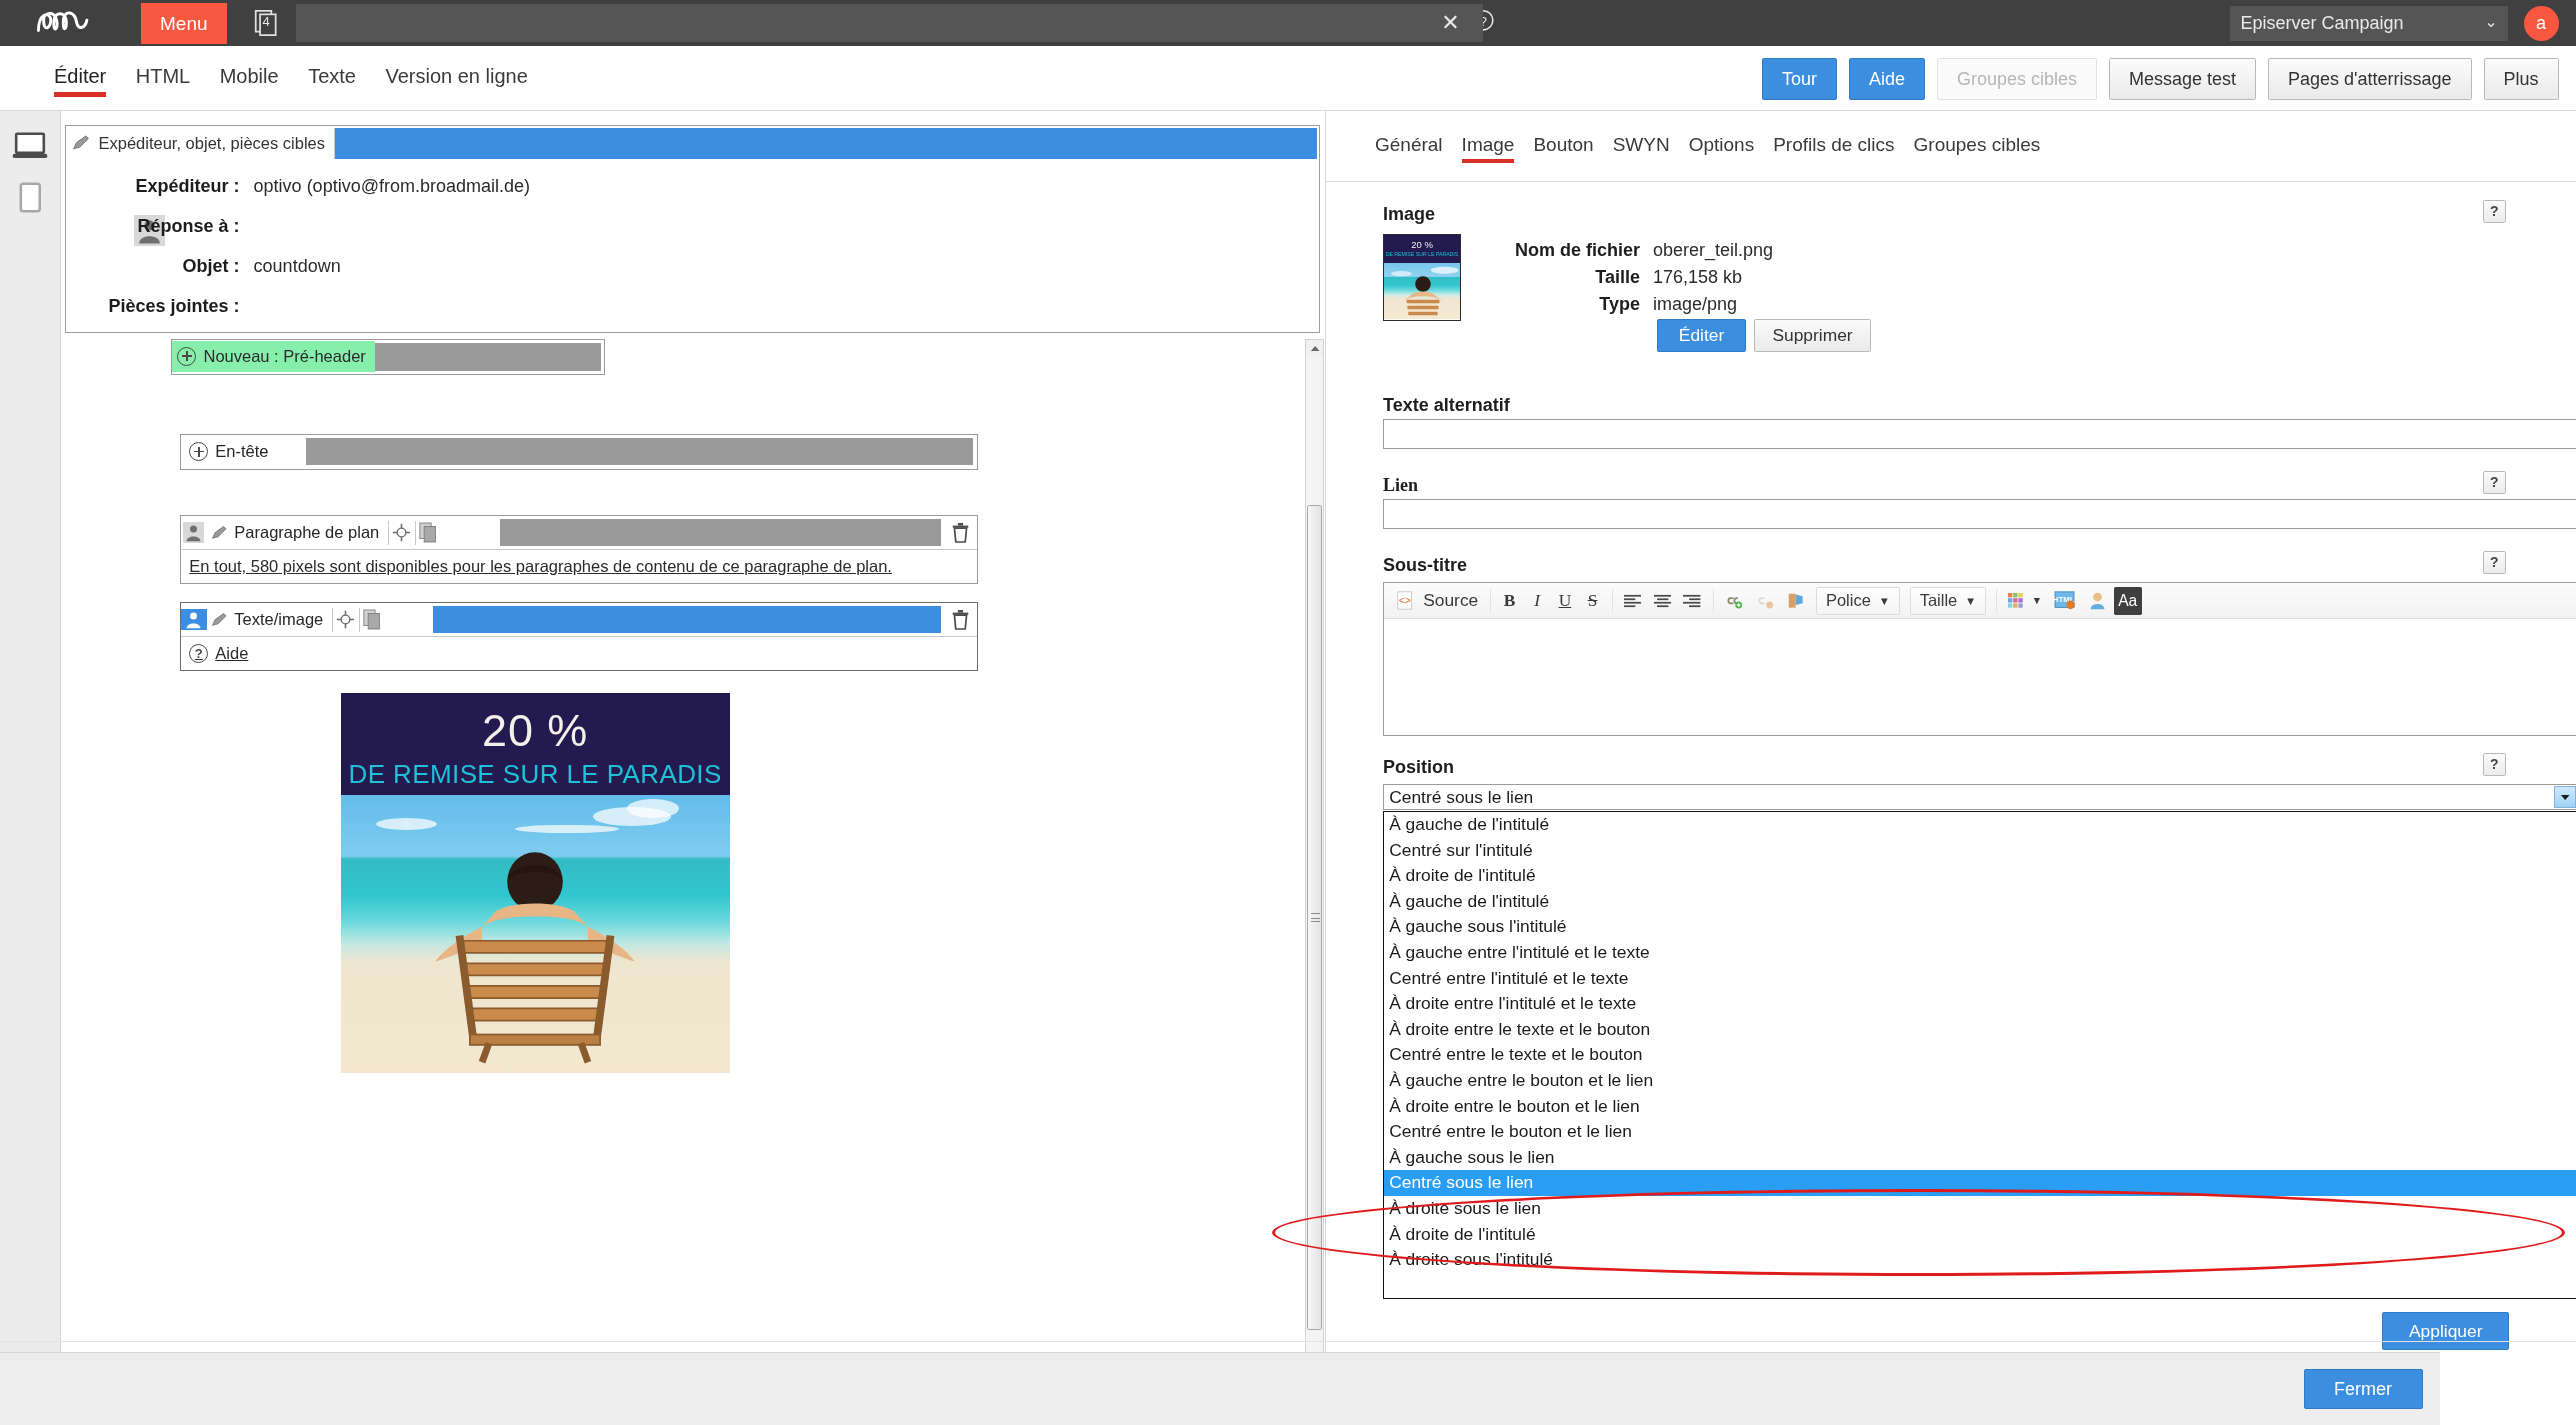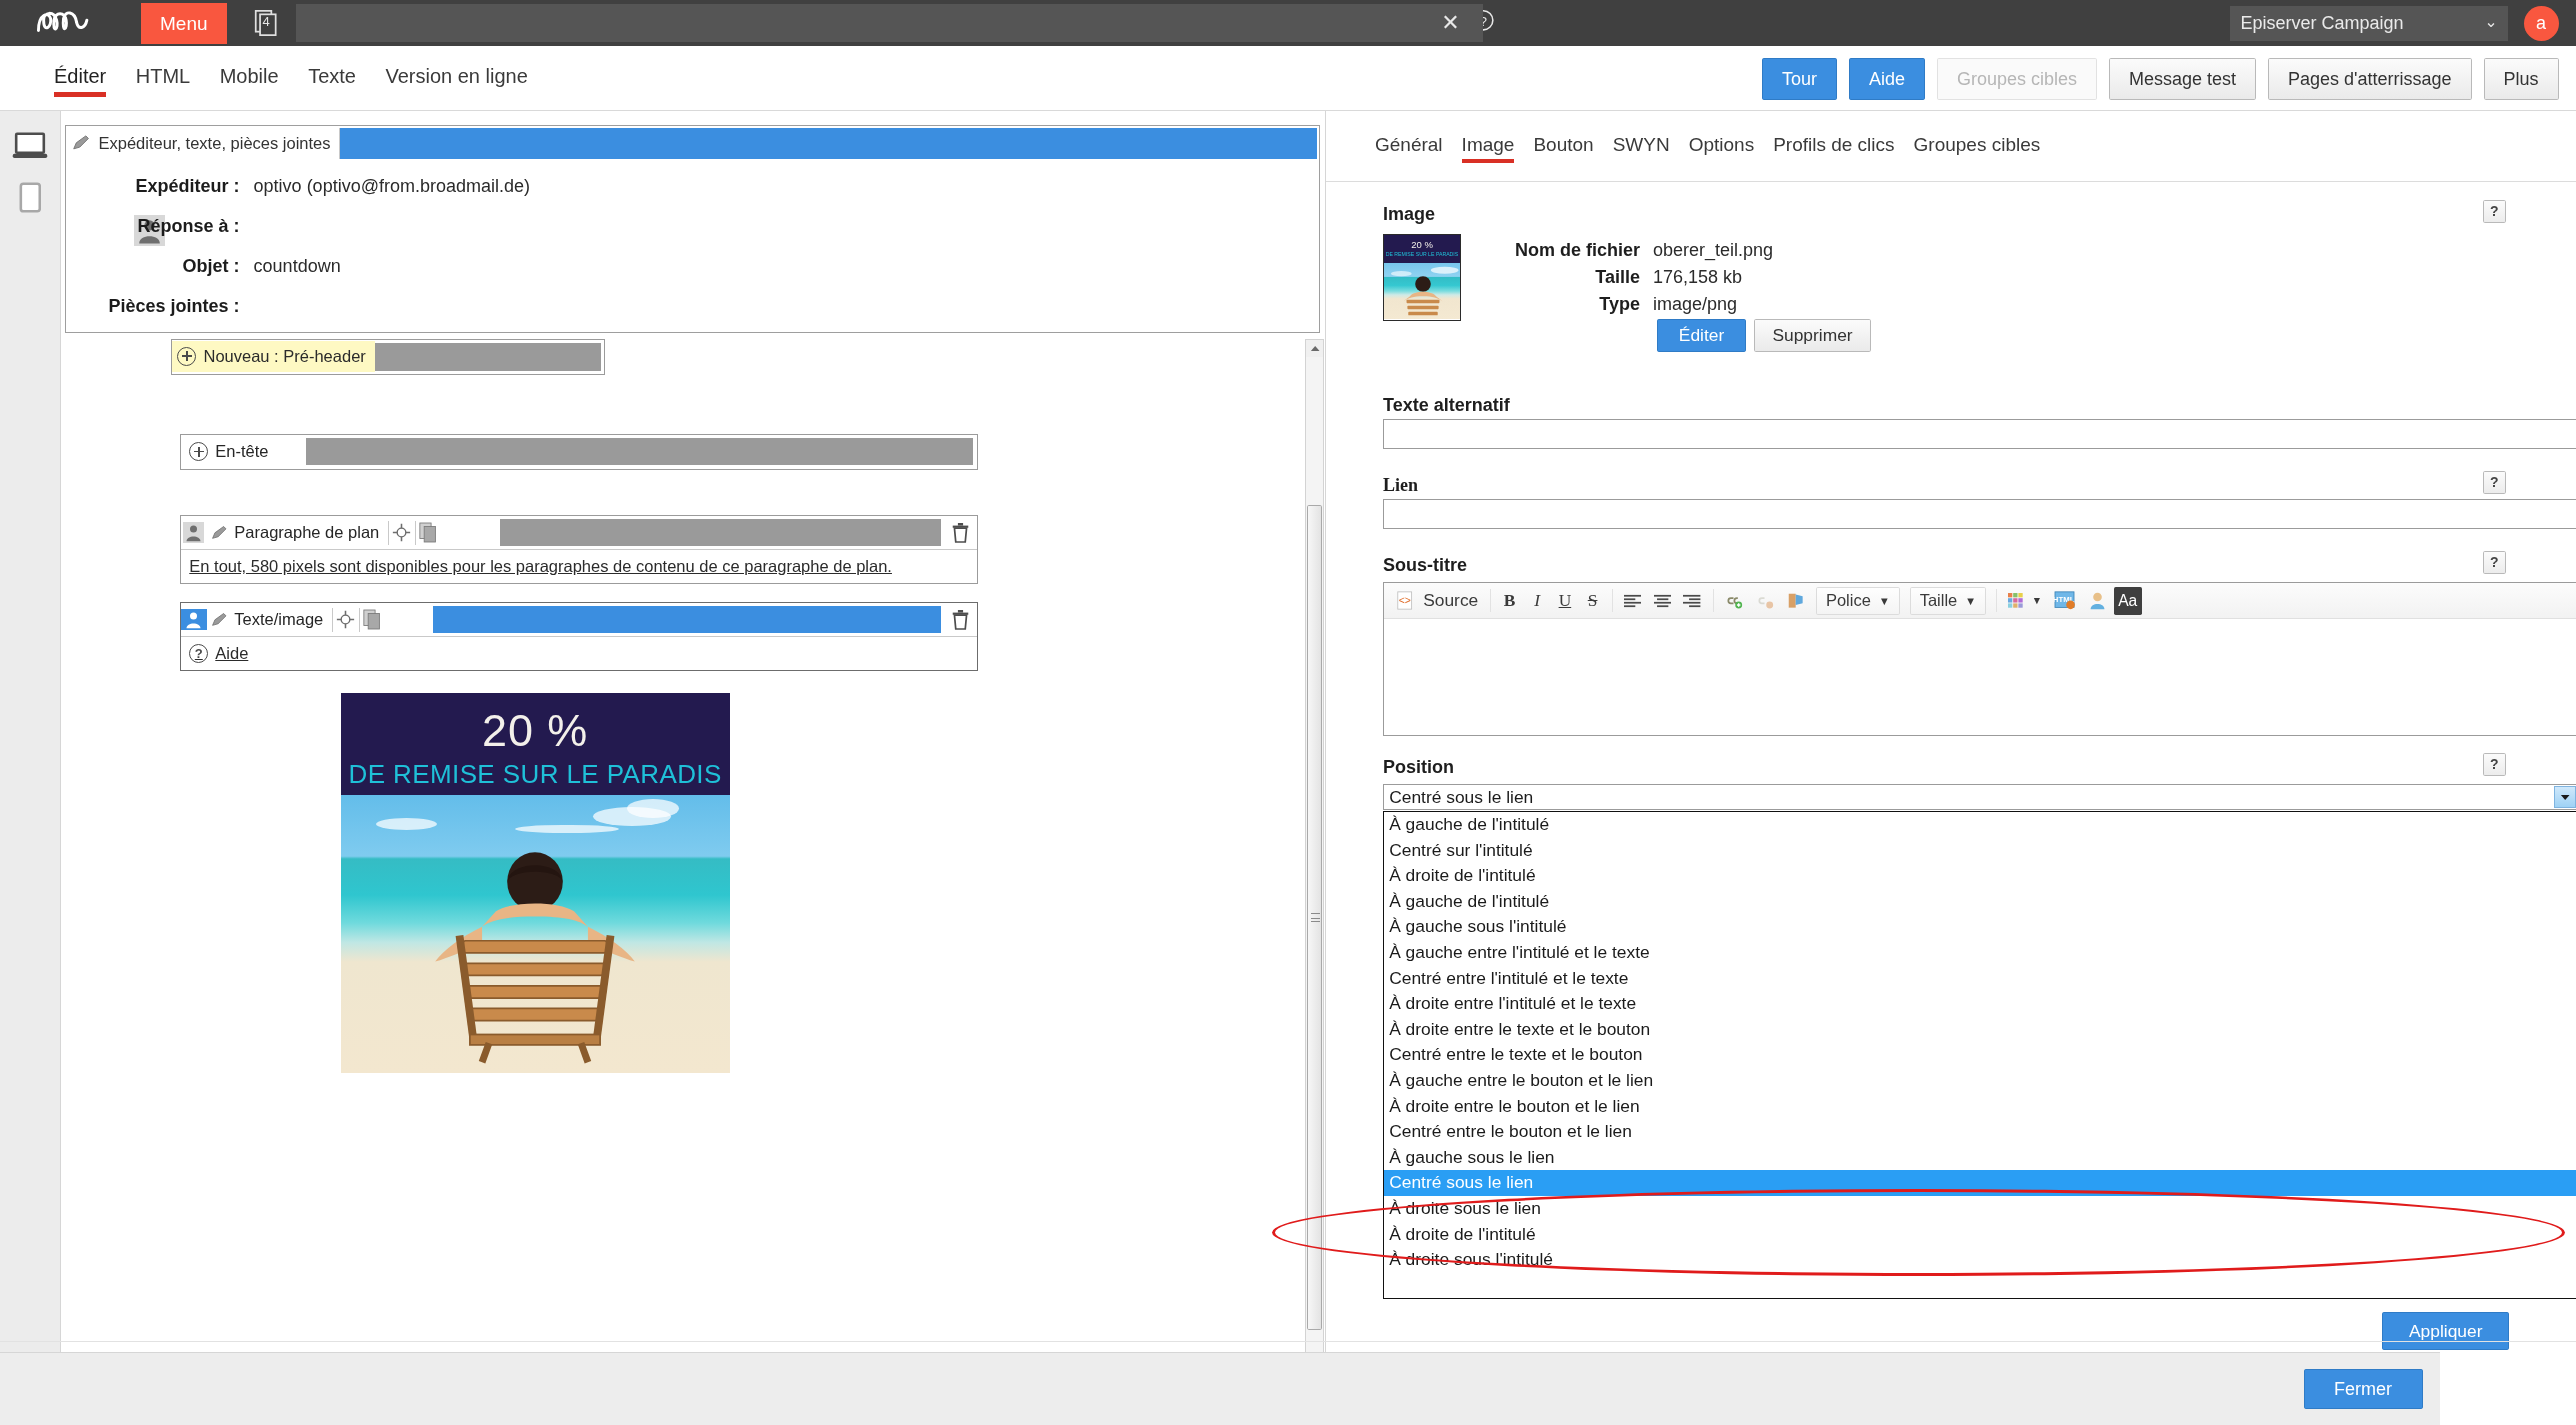--- a/index.html
+++ b/index.html
@@ -167,21 +167,21 @@
   
   #preheader{
     position:absolute; left:106px; top:0px; width:434px; height:36px;
   }
   #preheader .bar{
     position:absolute; left:0; top:0; width:434px; height:36px;
     border:0.9px solid #9b9b9b; background:#fff;
   }
   #preheader .pbtn{
     position:absolute; left:1.7px; top:1.7px; height:31px; display:flex; align-items:center;
-    padding:0 8.7px 0 5.2px; background:#fef9c3; z-index:2; font-size:16.5px;
+    padding:0 8.7px 0 5.2px; background:#86efac; z-index:2; font-size:16.5px;
   }
   #preheader .pgray{
     position:absolute; left:193px; top:3.5px; right:3.5px; height:28px; background:#9a9a9a;
   }
 
   .circ-plus{
     width:19px; height:19px; border-radius:50%; border:1.7px solid #4a4a4a;
     position:relative; margin-right:7px; flex:0 0 auto;
   }
   .circ-plus:before,.circ-plus:after{
@@ -444,21 +444,21 @@
 <div id="leftpane">
 
   <div id="hdrcard">
     <div id="hdrcard-bluebar"></div>
     <div id="hdrcard-title">
       <span class="pen-ico">
         <svg width="19" height="15.6" viewBox="0 0 22 18">
             <path d="M2 16 L5 9 L16 1 L19 4 L9 14 Z" fill="#9a9a9a" stroke="#6d6d6d" stroke-width="1"></path>
           </svg>
       </span>
-      <span>Expéditeur, texte, pièces jointes</span>
+      <span>Expéditeur, objet, pièces cibles</span>
     </div>
 
     <div id="person-ico">
       <svg width="31" height="31" viewBox="0 0 36 36">
         <rect width="36" height="36" fill="#d8d8d8"></rect>
         <circle cx="18" cy="12" r="6" fill="#6f6f6f"></circle>
         <path d="M6 33 C6 22, 30 22, 30 33 Z" fill="#6f6f6f"></path>
       </svg>
     </div>
 

